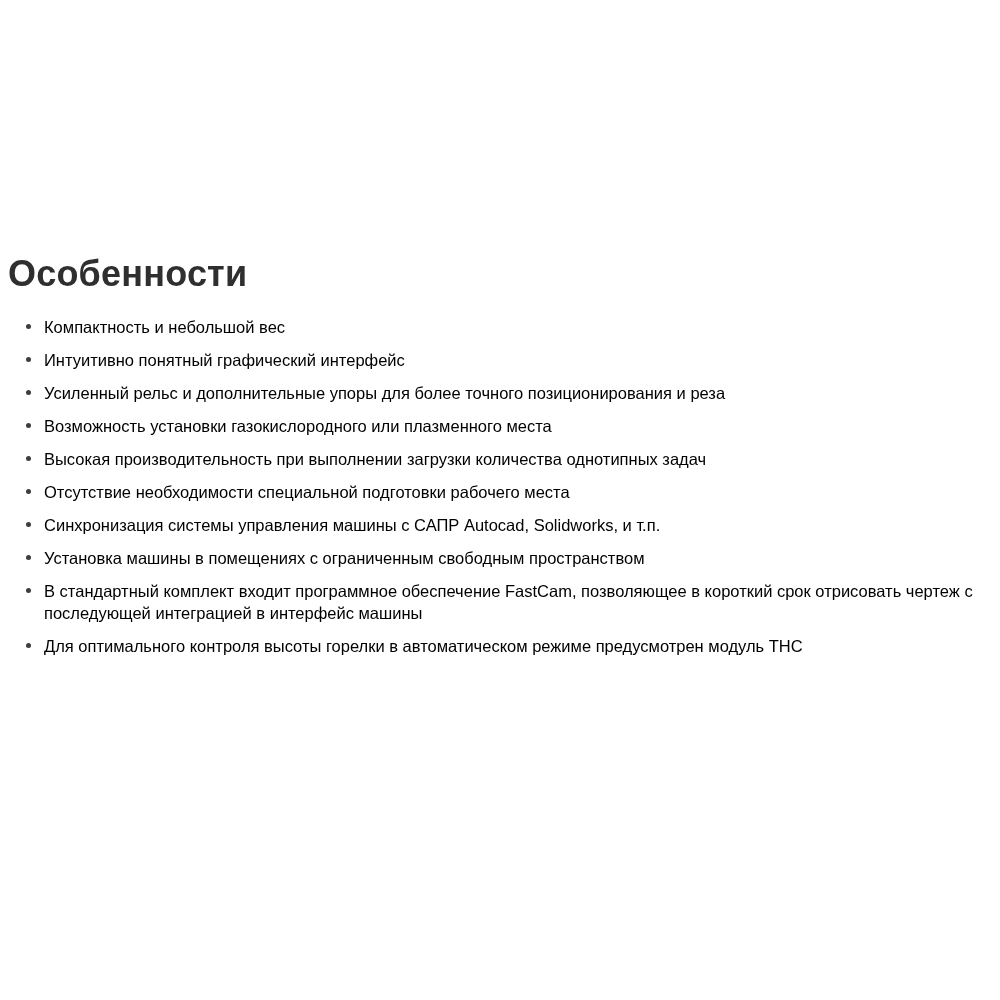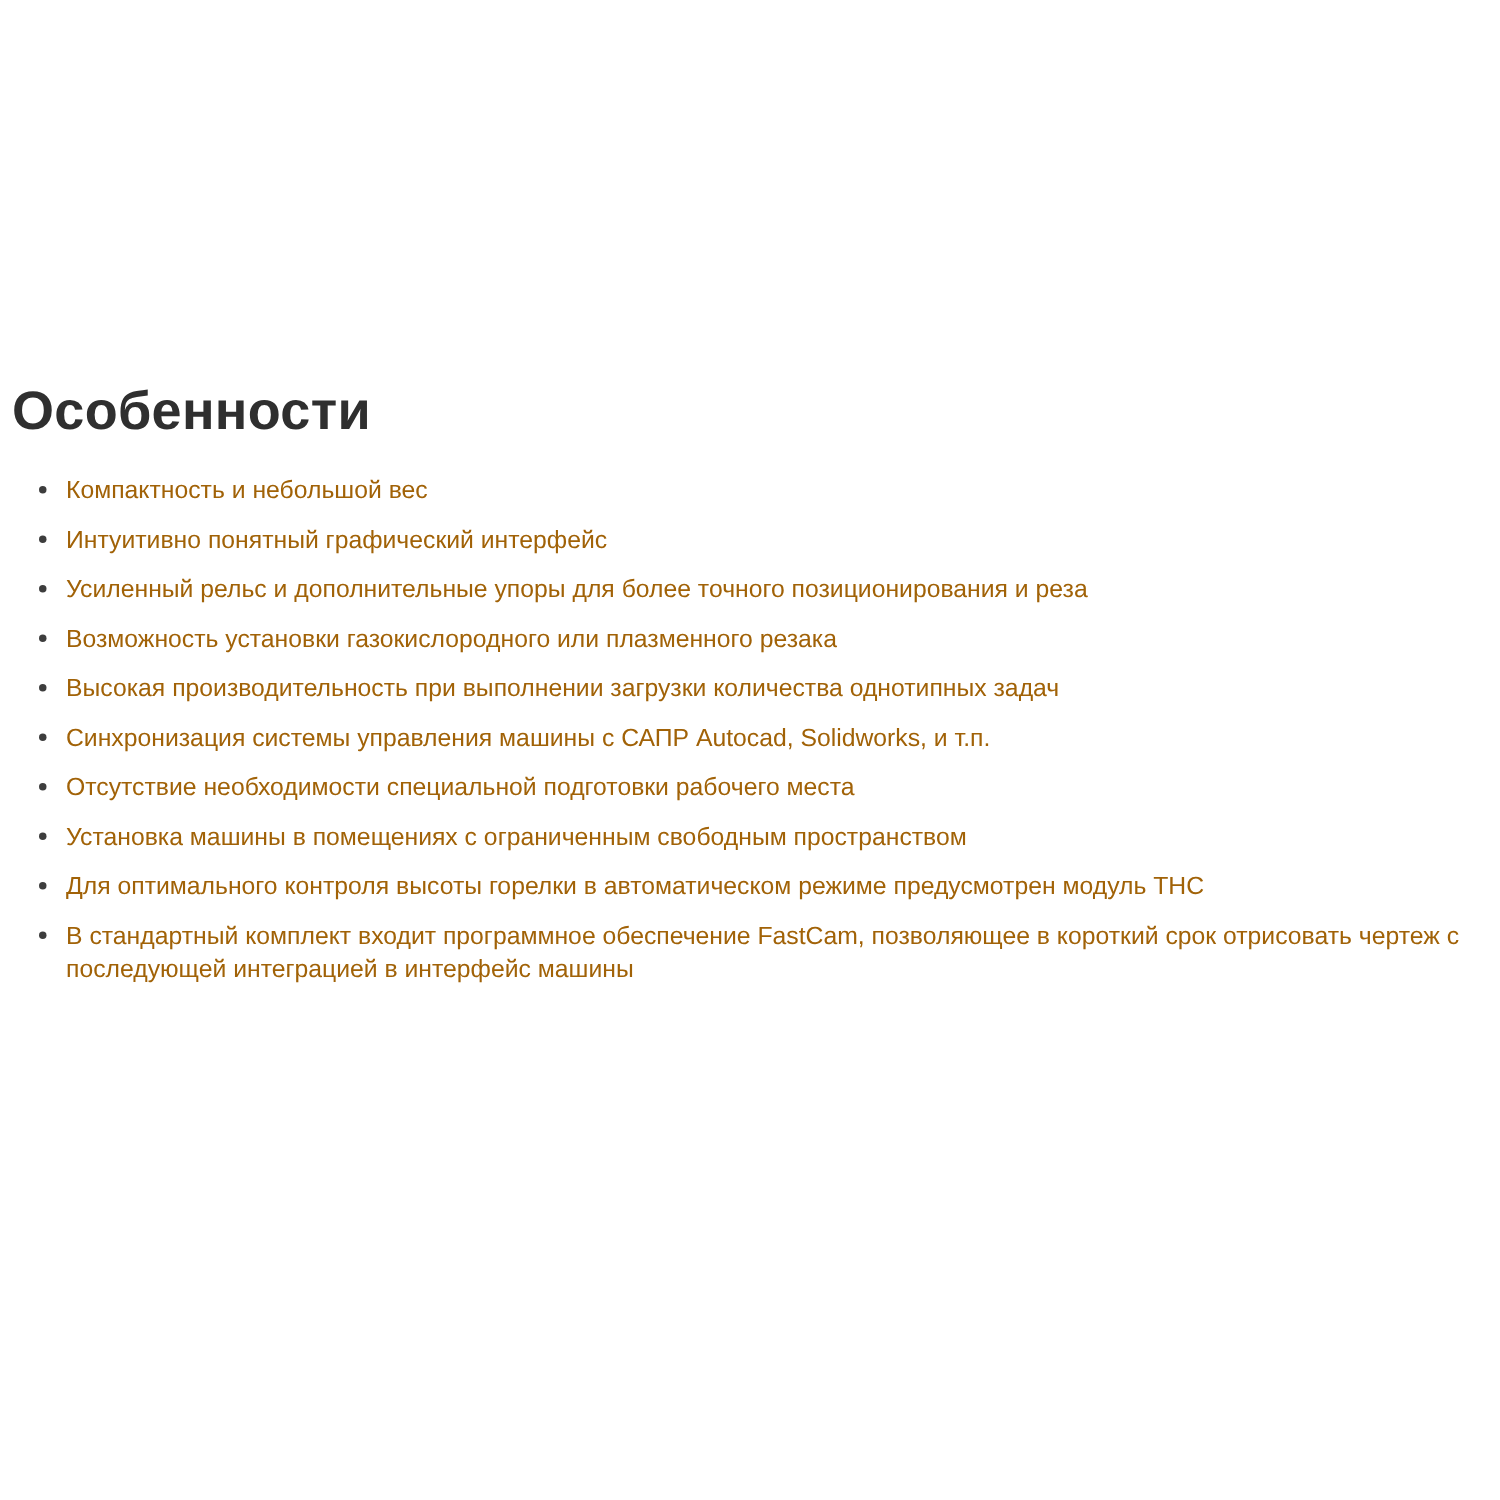--- a/index.html
+++ b/index.html
@@ -37,21 +37,21 @@
   ul.features {
     list-style: none;
     margin: 0;
     padding: 0;
   }
   ul.features > li {
     position: relative;
     padding-left: 36px;
     font-size: 16.5px;
     line-height: 22px;
-    color: #a16207;
+    color: #000000;
     margin-bottom: 11px;
   }
   ul.features > li .bullet {
     position: absolute;
     left: 18px;
     top: 8px;
     width: 5px;
     height: 5px;
     border-radius: 50%;
     background: #3d3d3d;
@@ -75,41 +75,41 @@
       <li>
         <span class="bullet"></span>
         <span class="text">Интуитивно понятный графический интерфейс</span>
       </li>
       <li>
         <span class="bullet"></span>
         <span class="text">Усиленный рельс и дополнительные упоры для более точного позиционирования и реза</span>
       </li>
       <li>
         <span class="bullet"></span>
-        <span class="text">Возможность установки газокислородного или плазменного резака</span>
+        <span class="text">Возможность установки газокислородного или плазменного места</span>
       </li>
       <li>
         <span class="bullet"></span>
         <span class="text">Высокая производительность при выполнении загрузки количества однотипных задач</span>
       </li>
       <li>
         <span class="bullet"></span>
-        <span class="text">Синхронизация системы управления машины с САПР Autocad, Solidworks, и т.п.</span>
+        <span class="text"> Отсутствие необходимости специальной подготовки рабочего места</span>
       </li>
       <li>
         <span class="bullet"></span>
-        <span class="text"> Отсутствие необходимости специальной подготовки рабочего места</span>
+        <span class="text">Синхронизация системы управления машины с САПР Autocad, Solidworks, и т.п.</span>
       </li>
       <li>
         <span class="bullet"></span>
         <span class="text">Установка машины в помещениях с ограниченным свободным пространством</span>
       </li>
       <li>
         <span class="bullet"></span>
-        <span class="text">Для оптимального контроля высоты горелки в автоматическом режиме предусмотрен модуль THC</span>
+        <span class="text">В стандартный комплект входит программное обеспечение FastCam, позволяющее в короткий срок отрисовать чертеж с последующей интеграцией в интерфейс машины</span>
       </li>
       <li>
         <span class="bullet"></span>
-        <span class="text">В стандартный комплект входит программное обеспечение FastCam, позволяющее в короткий срок отрисовать чертеж с последующей интеграцией в интерфейс машины</span>
+        <span class="text">Для оптимального контроля высоты горелки в автоматическом режиме предусмотрен модуль THC</span>
       </li>
     </ul>
   </div>
 </div>
 
 </body></html>

